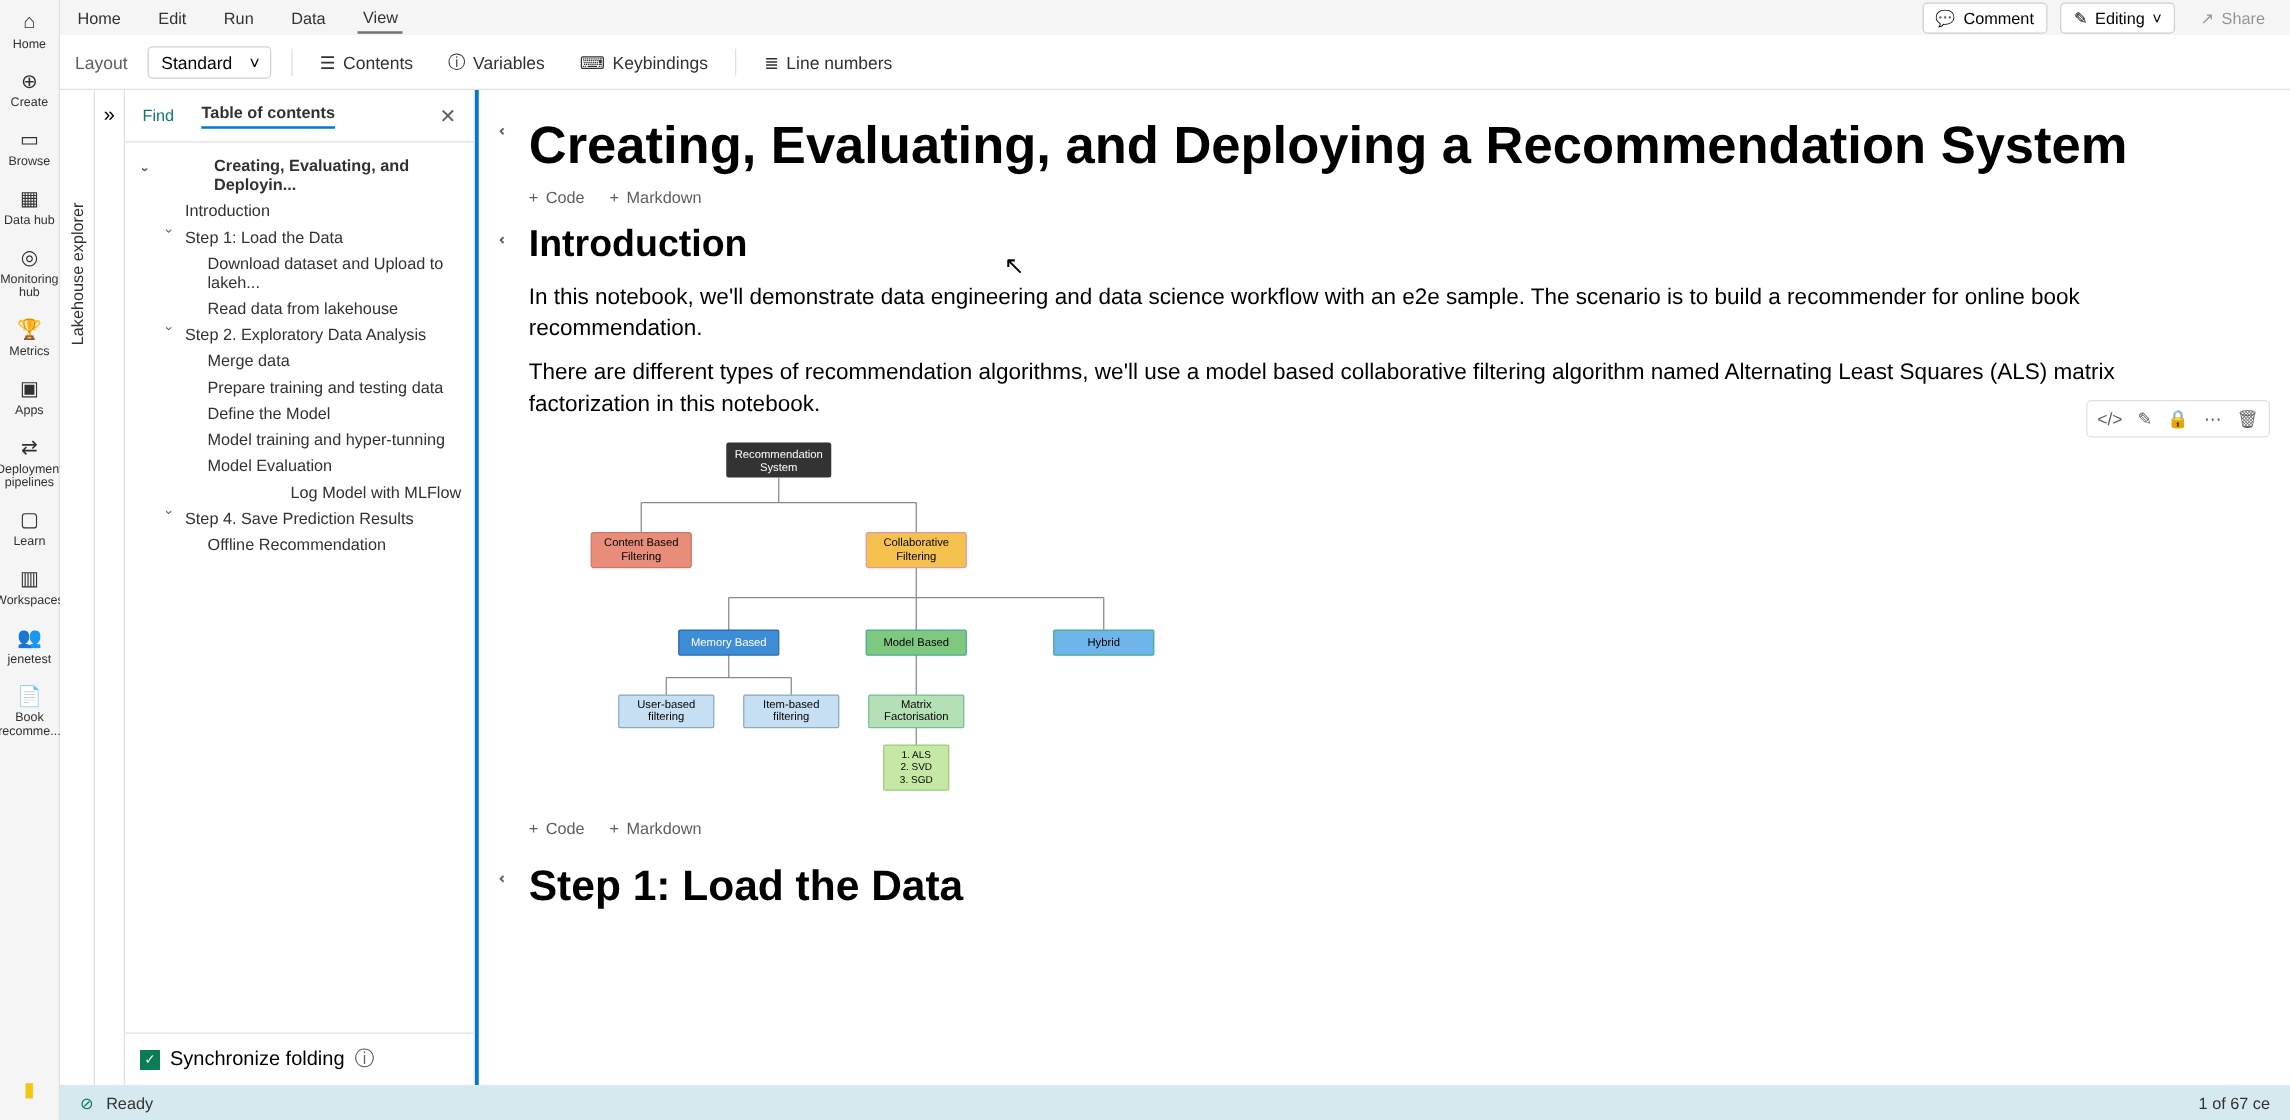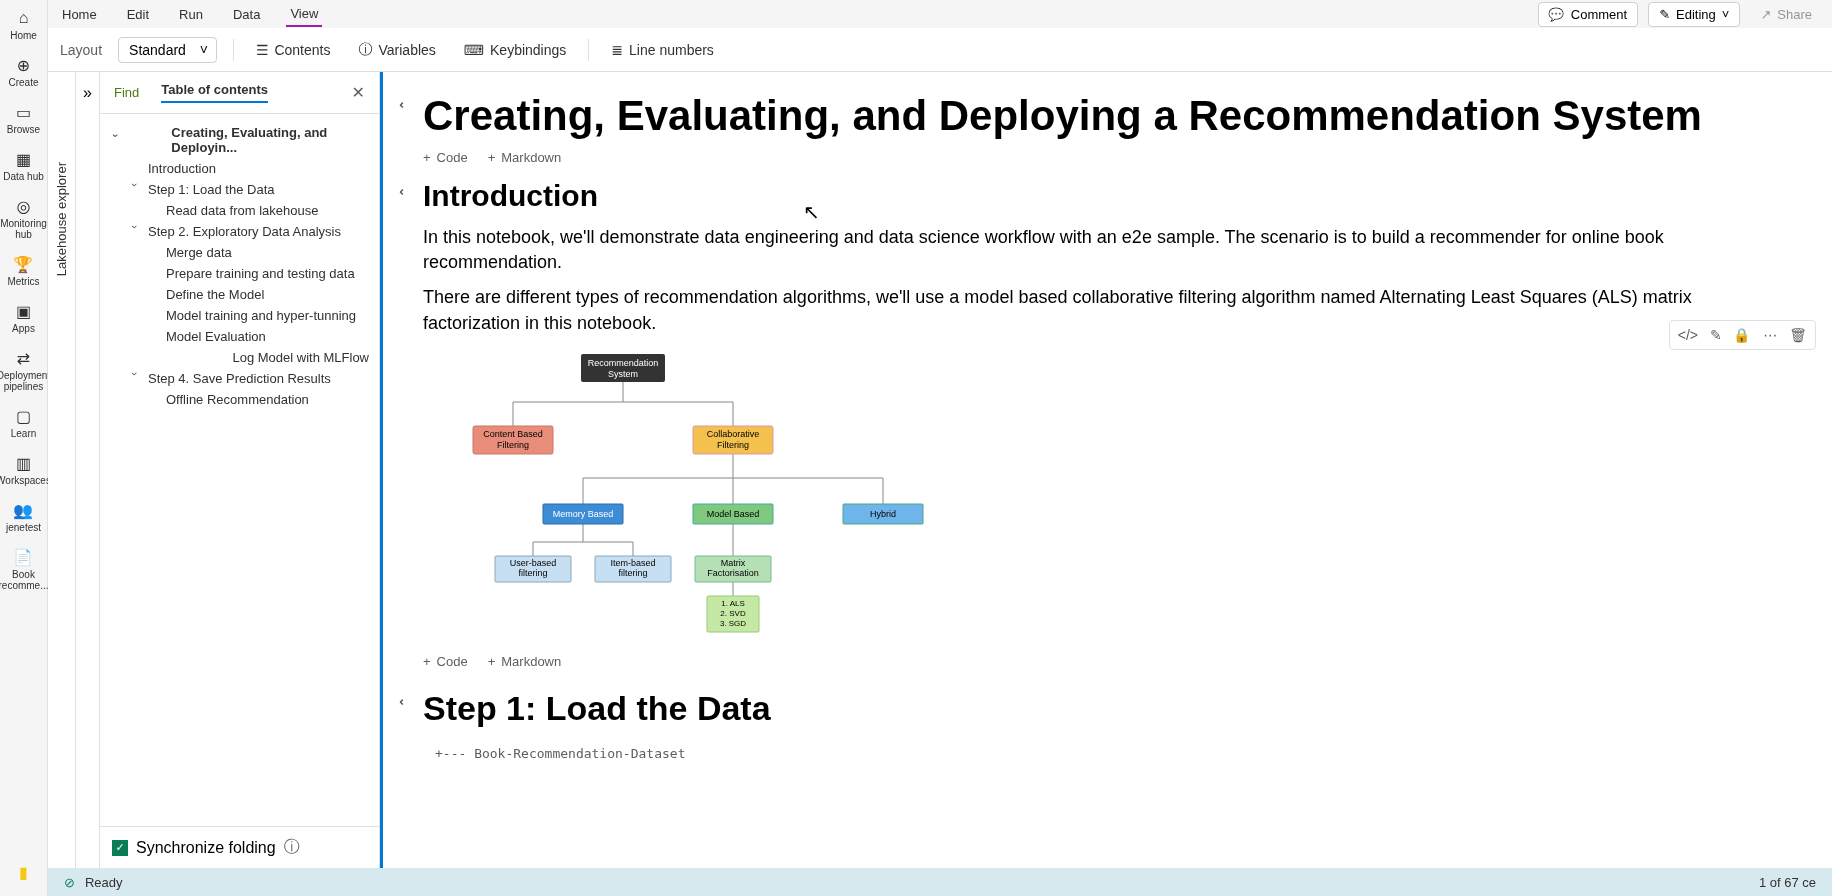--- a/index.html
+++ b/index.html
@@ -7,41 +7,41 @@
 
 .left-rail { width: 48px; background: #f5f5f5; display: flex; flex-direction: column; align-items: center; padding-top: 8px; border-right: 1px solid #e0e0e0; }
 .rail-item { display: flex; flex-direction: column; align-items: center; margin-bottom: 14px; cursor: pointer; width: 48px; }
 .rail-icon { width: 20px; height: 20px; display: flex; align-items: center; justify-content: center; font-size: 16px; color: #323130; }
 .rail-label { font-size: 10px; color: #323130; margin-top: 2px; text-align: center; line-height: 11px; }
 
 .main-area { flex: 1; display: flex; flex-direction: column; }
 
 .top-menu { height: 28px; background: #f5f5f5; display: flex; align-items: center; padding: 0 10px; gap: 22px; }
 .menu-item { font-size: 13px; color: #323130; cursor: pointer; padding: 4px 4px; }
-.menu-item.active { border-bottom: 2px solid #a21caf; font-weight: 500; }
+.menu-item.active { border-bottom: 2px solid #737373; font-weight: 500; }
 .top-right { margin-left: auto; display: flex; gap: 10px; align-items: center; }
 .top-btn { display: flex; align-items: center; gap: 6px; background: #fff; border: 1px solid #d0d0d0; border-radius: 4px; padding: 4px 10px; font-size: 13px; cursor: pointer; }
 .top-btn.disabled { opacity: 0.4; border: none; background: transparent; }
 
 .toolbar { height: 44px; background: #fff; display: flex; align-items: center; padding: 0 12px; gap: 16px; border-bottom: 1px solid #e0e0e0; }
 .layout-label { font-size: 14px; color: #605e5c; }
 .layout-sel { border: 1px solid #d0d0d0; border-radius: 4px; padding: 4px 30px 4px 10px; font-size: 14px; background: #fff; cursor: pointer; position: relative; }
 .tb-item { display: flex; align-items: center; gap: 6px; font-size: 14px; color: #323130; cursor: pointer; padding: 4px 6px; }
 .tb-div { width: 1px; height: 22px; background: #e0e0e0; }
 
 .content-area { flex: 1; display: flex; background: #fff; overflow: hidden; }
 
 .sidebar-collapse { width: 28px; border-right: 1px solid #e0e0e0; display: flex; flex-direction: column; align-items: center; padding-top: 90px; }
 .vert-label { writing-mode: vertical-rl; transform: rotate(180deg); font-size: 13px; color: #323130; }
 
 .sidebar-expand { width: 24px; display: flex; justify-content: center; padding-top: 12px; border-right: 1px solid #e0e0e0; }
 
 .toc-panel { width: 280px; border-right: 1px solid #e0e0e0; display: flex; flex-direction: column; }
 .toc-header { display: flex; align-items: center; padding: 10px 14px; gap: 22px; border-bottom: 1px solid #e0e0e0; }
-.toc-tab { font-size: 13px; color: #4d7c0f; cursor: pointer; }
+.toc-tab { font-size: 13px; color: #0f766e; cursor: pointer; }
 .toc-tab.active { font-weight: 600; color: #323130; border-bottom: 2px solid #0078d4; padding-bottom: 4px; }
 .toc-close { margin-left: auto; cursor: pointer; color: #605e5c; }
 .toc-body { flex: 1; overflow: auto; padding: 8px 0; }
 .toc-row { display: flex; align-items: center; padding: 3px 10px; font-size: 13px; color: #323130; cursor: pointer; }
 .toc-row.bold { font-weight: 700; }
 .toc-chev { width: 14px; display: inline-block; font-size: 11px; transform: rotate(90deg); color: #605e5c; }
 .toc-footer { border-top: 1px solid #e0e0e0; padding: 10px 12px; display: flex; align-items: center; gap: 8px; }
 .chk { width: 16px; height: 16px; background: #0a7d57; display: flex; align-items: center; justify-content: center; color: #fff; font-size: 11px; }
 
 .notebook { flex: 1; overflow: auto; position: relative; border-left: 3px solid #0078d4; margin-left: 0; }
@@ -192,20 +192,23 @@
           <div class="toc-row bold" style="padding-left: 10px; gap: 43px;">
             <span class="toc-chev">›</span>
             <span style="margin-left: 6px;">Creating, Evaluating, and Deployin...</span>
           </div>
           <div class="toc-row" style="padding-left: 42px;">
             <span style="margin-left: 6px;">Introduction</span>
           </div>
           <div class="toc-row" style="padding-left: 28px;">
             <span class="toc-chev">›</span>
             <span style="margin-left: 6px;">Step 1: Load the Data</span>
+          </div>
+          <div class="toc-row" style="padding-left: 60px;">
+            <span style="margin-left: 6px;">Download dataset and Upload to lakeh...</span>
           </div>
           <div class="toc-row" style="padding-left: 60px;">
             <span style="margin-left: 6px;">Read data from lakehouse</span>
           </div>
           <div class="toc-row" style="padding-left: 28px;">
             <span class="toc-chev">›</span>
             <span style="margin-left: 6px;">Step 2. Exploratory Data Analysis</span>
           </div>
           <div class="toc-row" style="padding-left: 60px;">
             <span style="margin-left: 6px;">Merge data</span>
@@ -326,21 +329,20 @@
               <span>+</span>
               <span>Markdown</span>
             </div>
         </div>
 
         <div class="h2b">
           <span class="collapse-chev">⌄</span>
           <span>Step 1: Load the Data</span>
         </div>
 
-        <div class="code-preview">+--- Book-Recommendation-Dataset</div>
 
       </div>
 
       <div class="cell-tools">
         <span class="cell-tool">&lt;/&gt;</span>
         <span class="cell-tool">✎</span>
         <span class="cell-tool">🔒</span>
         <span class="cell-tool">⋯</span>
         <span class="cell-tool">🗑</span>
       </div>

